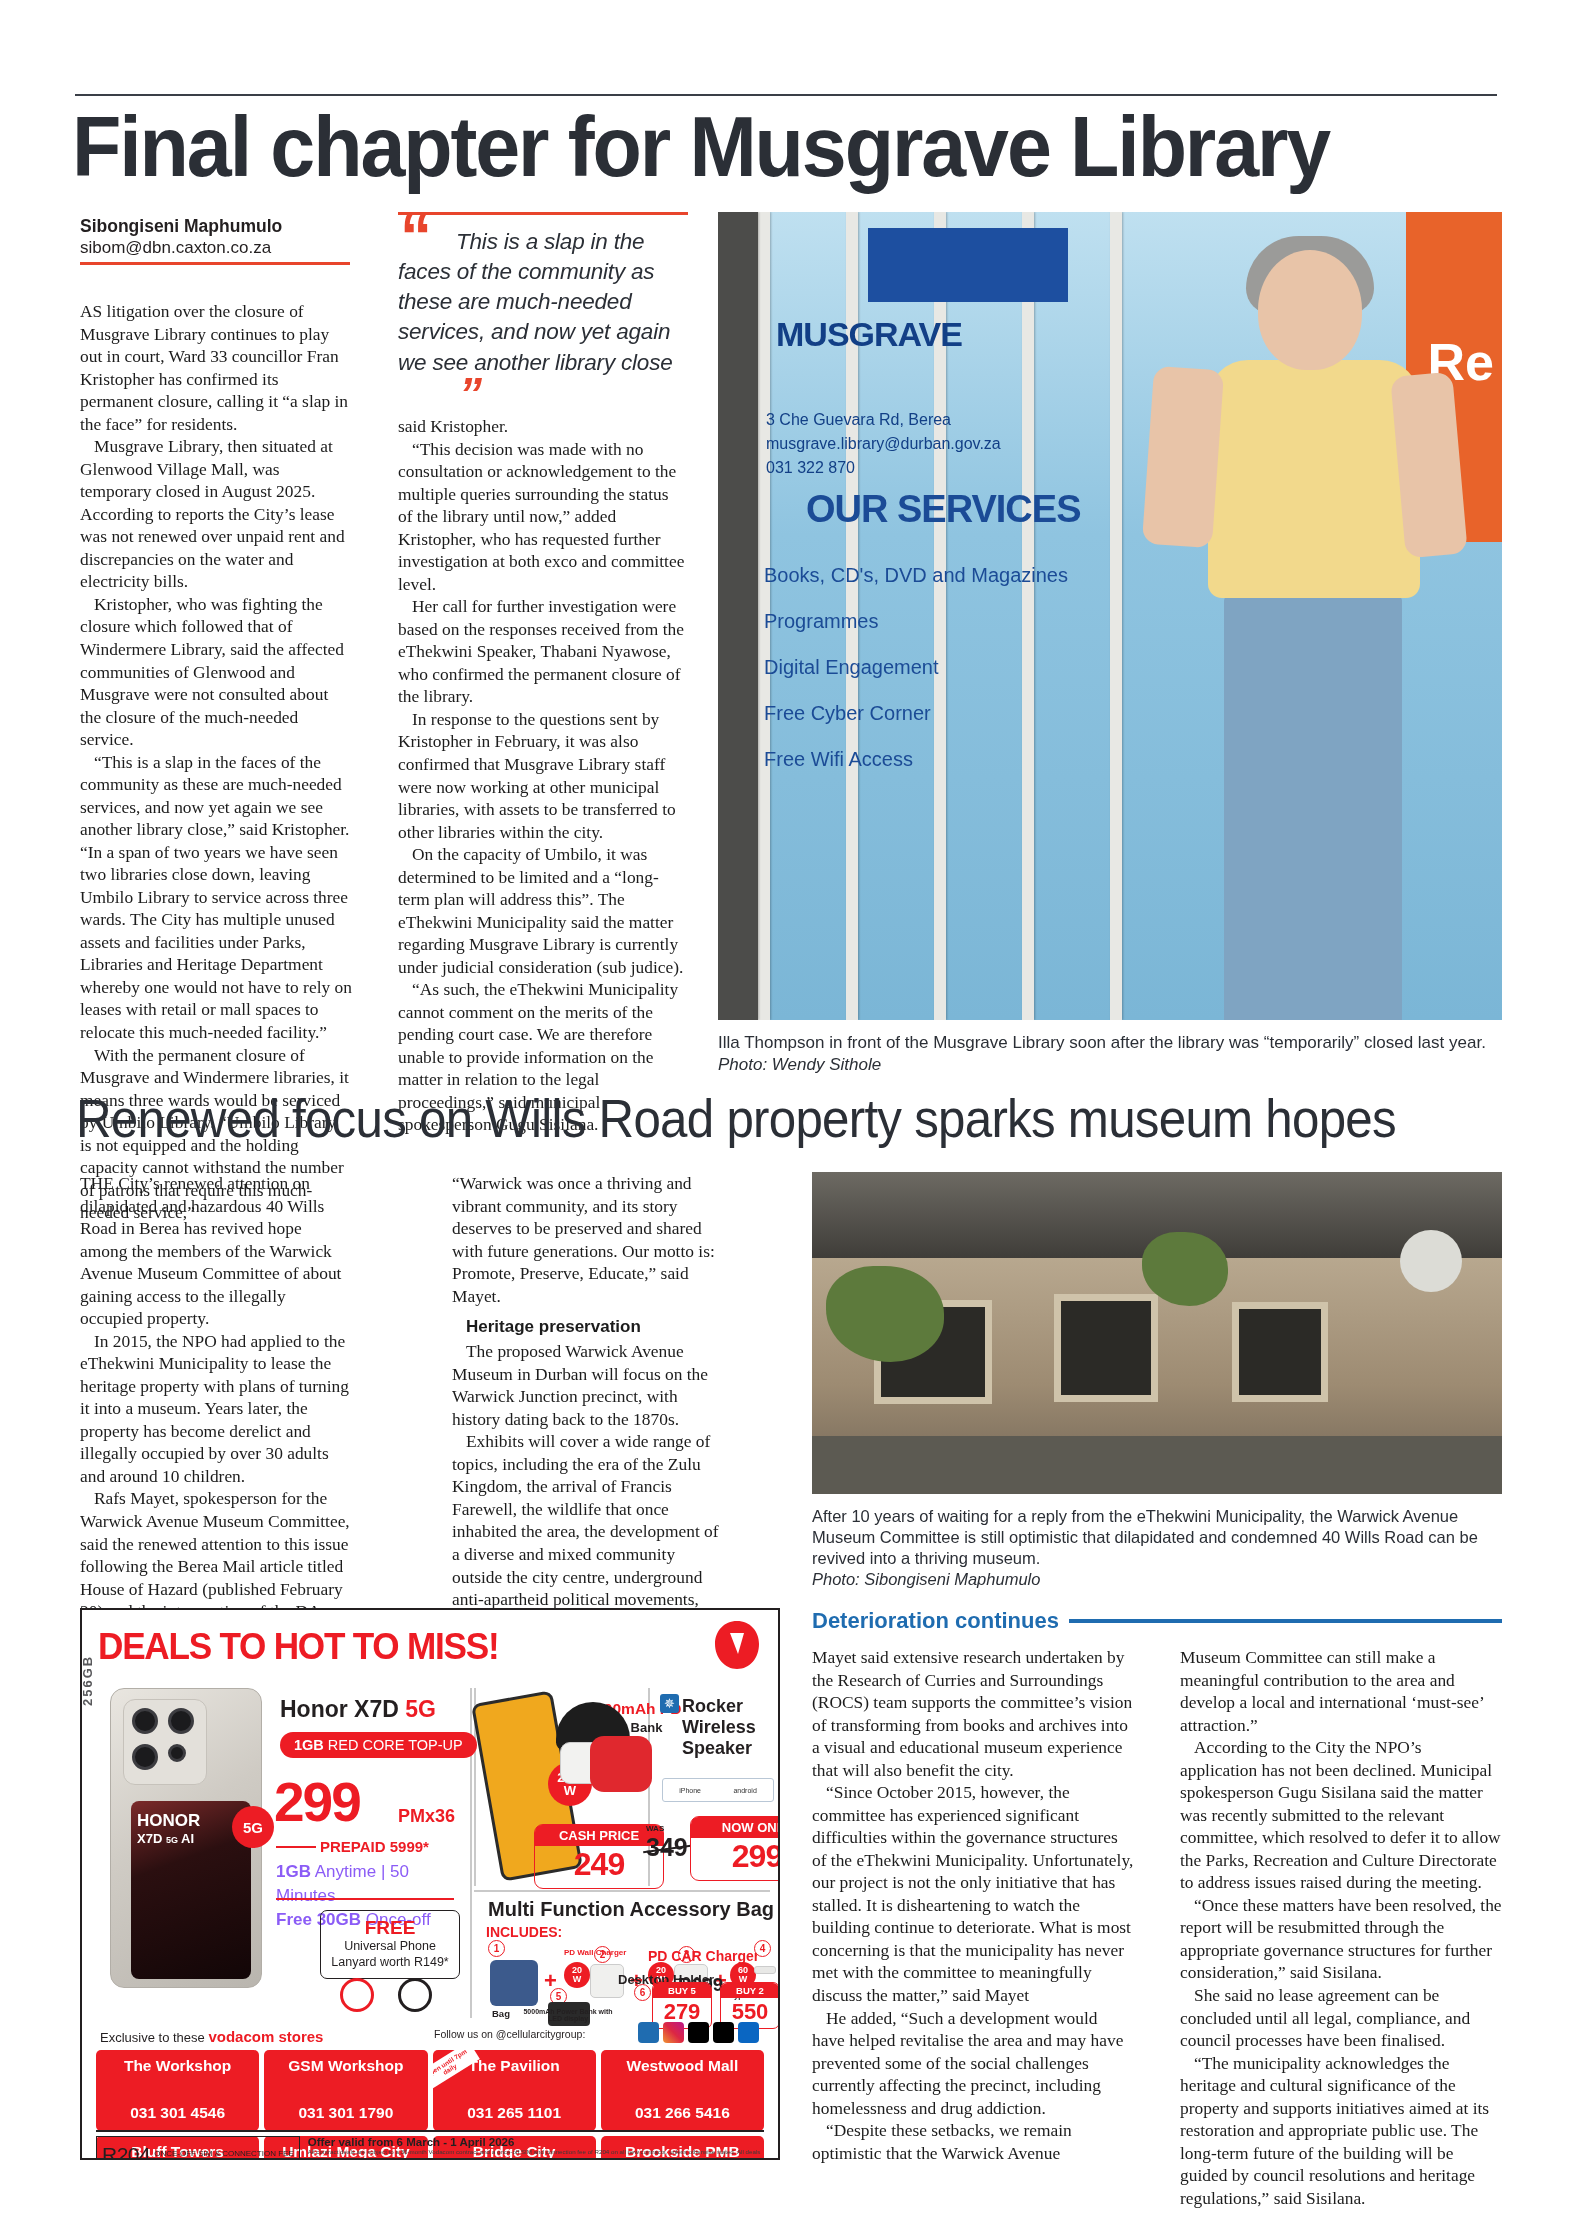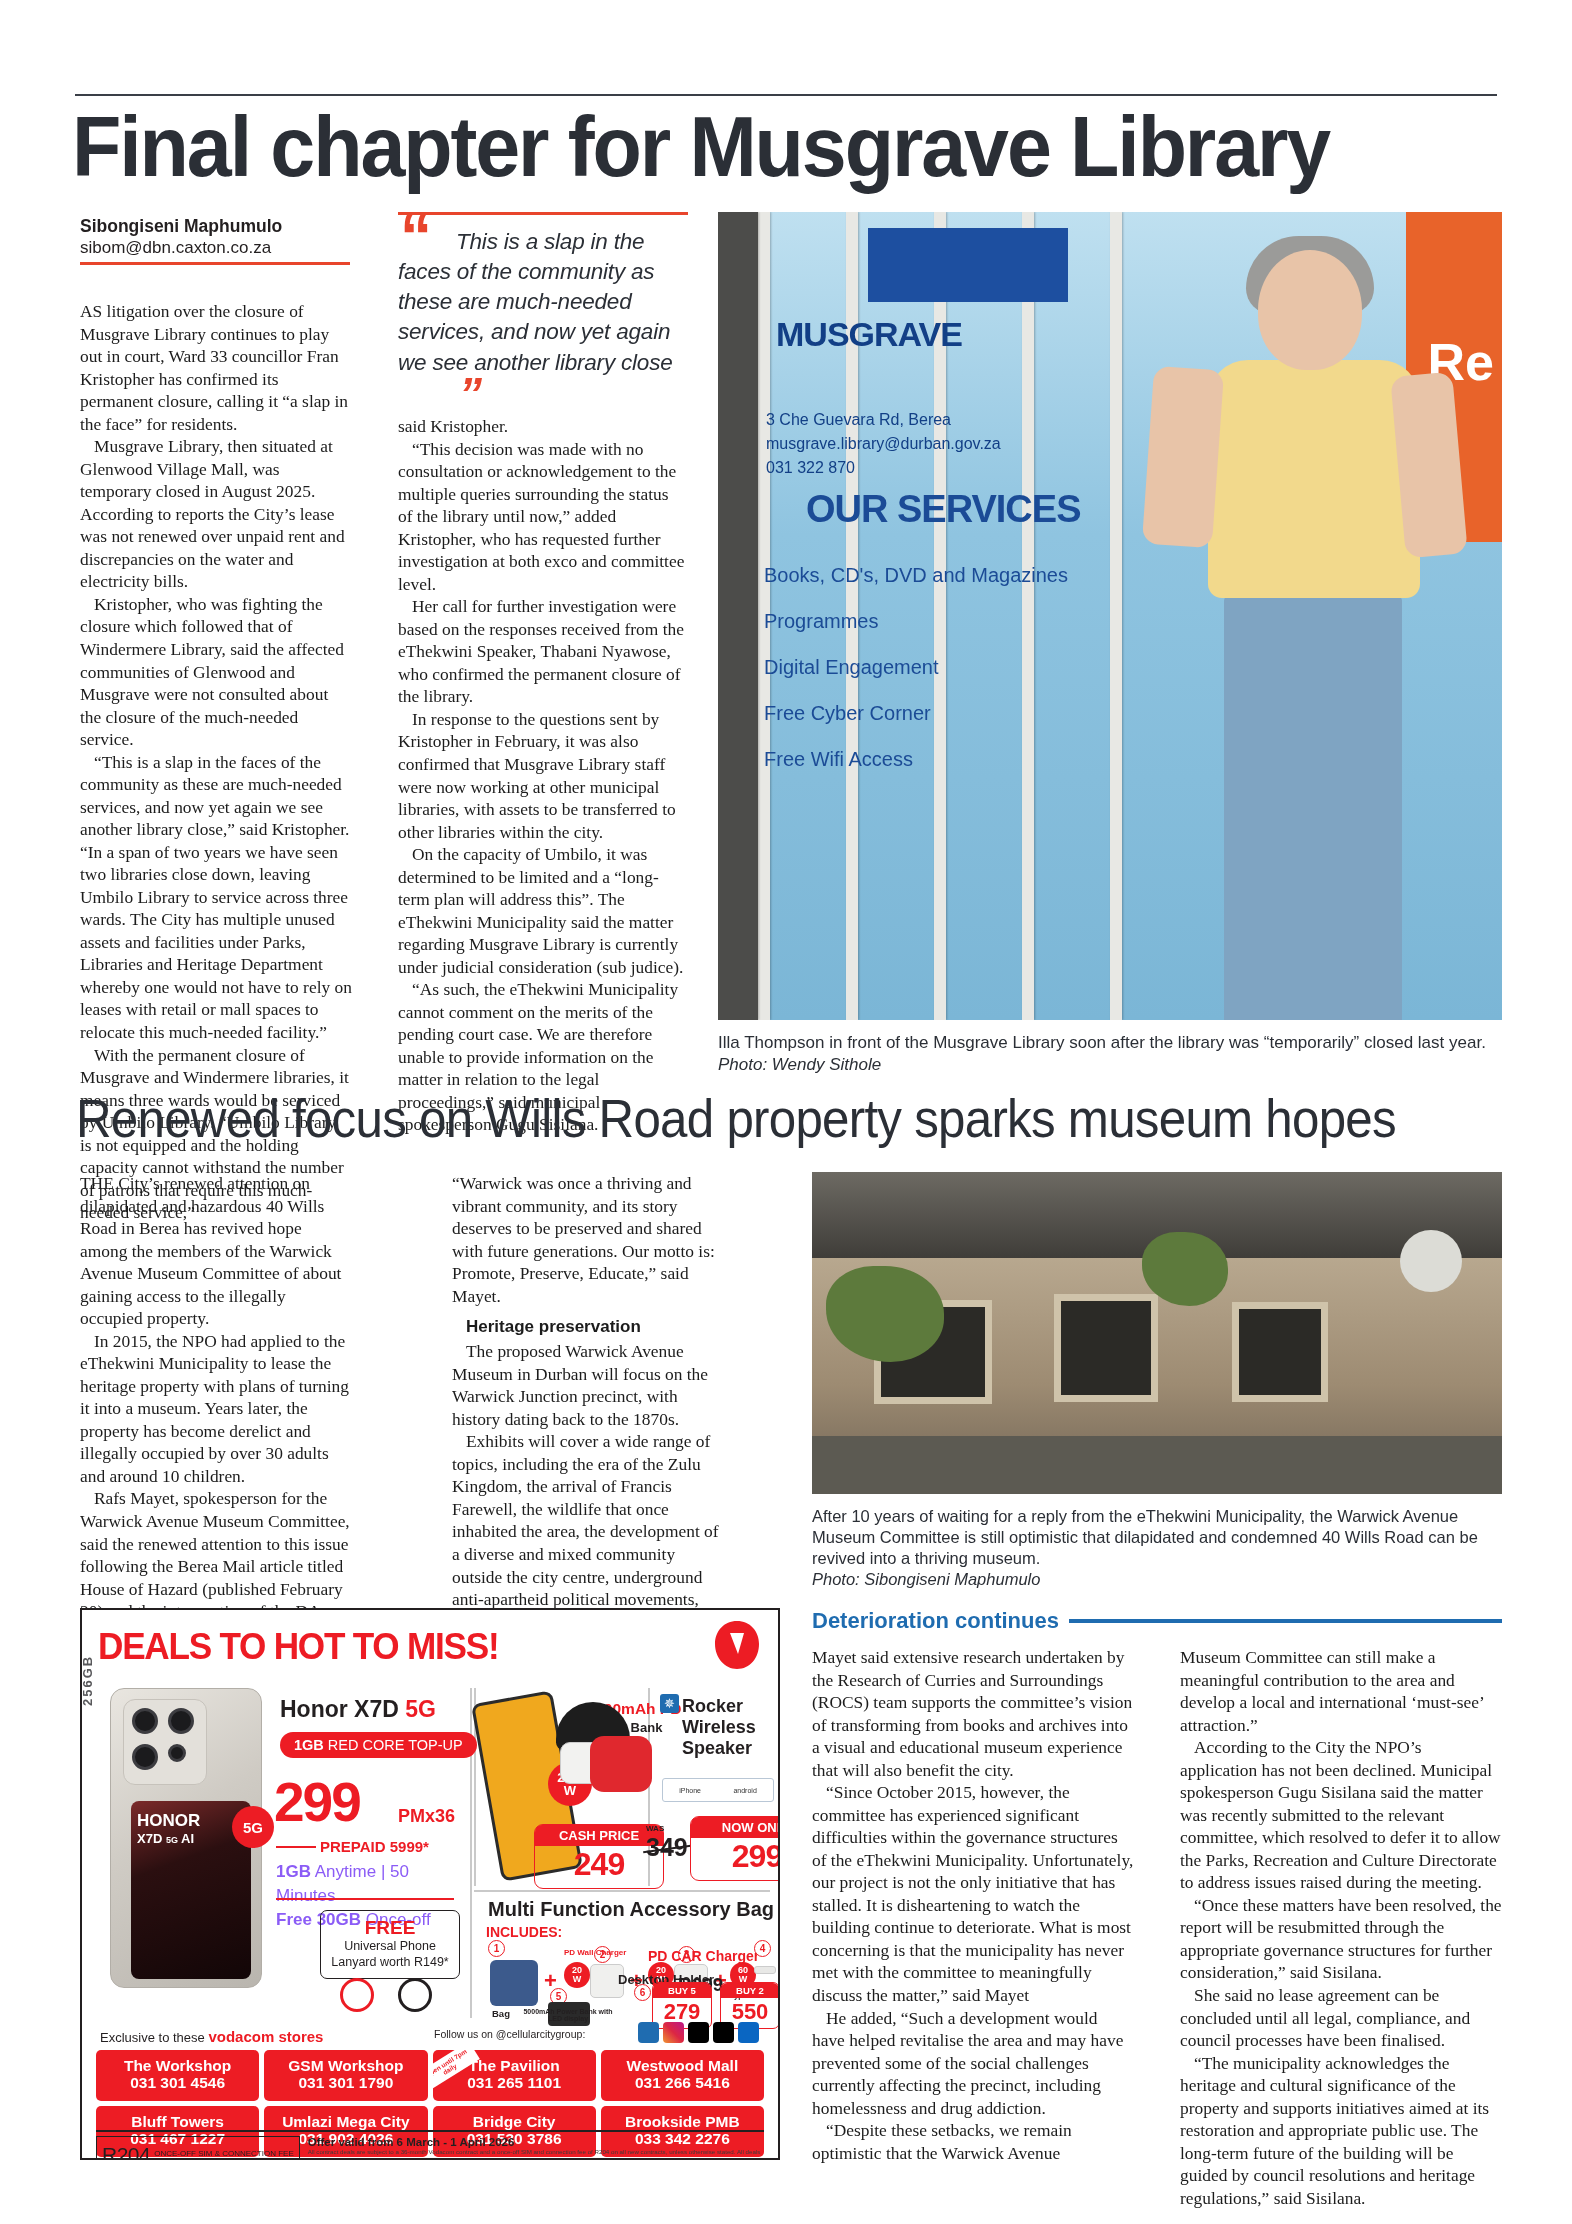--- a/index.html
+++ b/index.html
@@ -414,21 +414,21 @@
     position: absolute; left: 14px; top: 440px; width: 668px;
     display: grid; grid-template-columns: repeat(4, 1fr); gap: 5px;
   }
   .store {
     background: #ed1c24; color: #fff; border-radius: 5px;
     text-align: center; padding: 7px 2px 8px;
     font-family: "Liberation Sans", sans-serif;
     position: relative; overflow: hidden;
   }
   .store .nm { font-weight: bold; font-size: 15.5px; line-height: 1.12; }
-  .store .ph { font-weight: bold; font-size: 15.5px; line-height: 1.2; }
+  .store .ph { font-weight: bold; font-size: 15.5px; line-height: 1.2; margin-top: 30px; }
   .store .ribbon {
     position: absolute; left: -16px; top: 6px; width: 62px;
     background: #fff; color: #ed1c24; font-size: 6.5px; font-weight: bold;
     transform: rotate(-32deg); text-align: center; line-height: 1.15; padding: 3px 0;
   }
   .fineprint-wrap {
     position: absolute; left: 14px; top: 520px; width: 668px;
     border-top: 2px solid #231f20; padding-top: 4px;
     display: flex; gap: 8px;
   }

